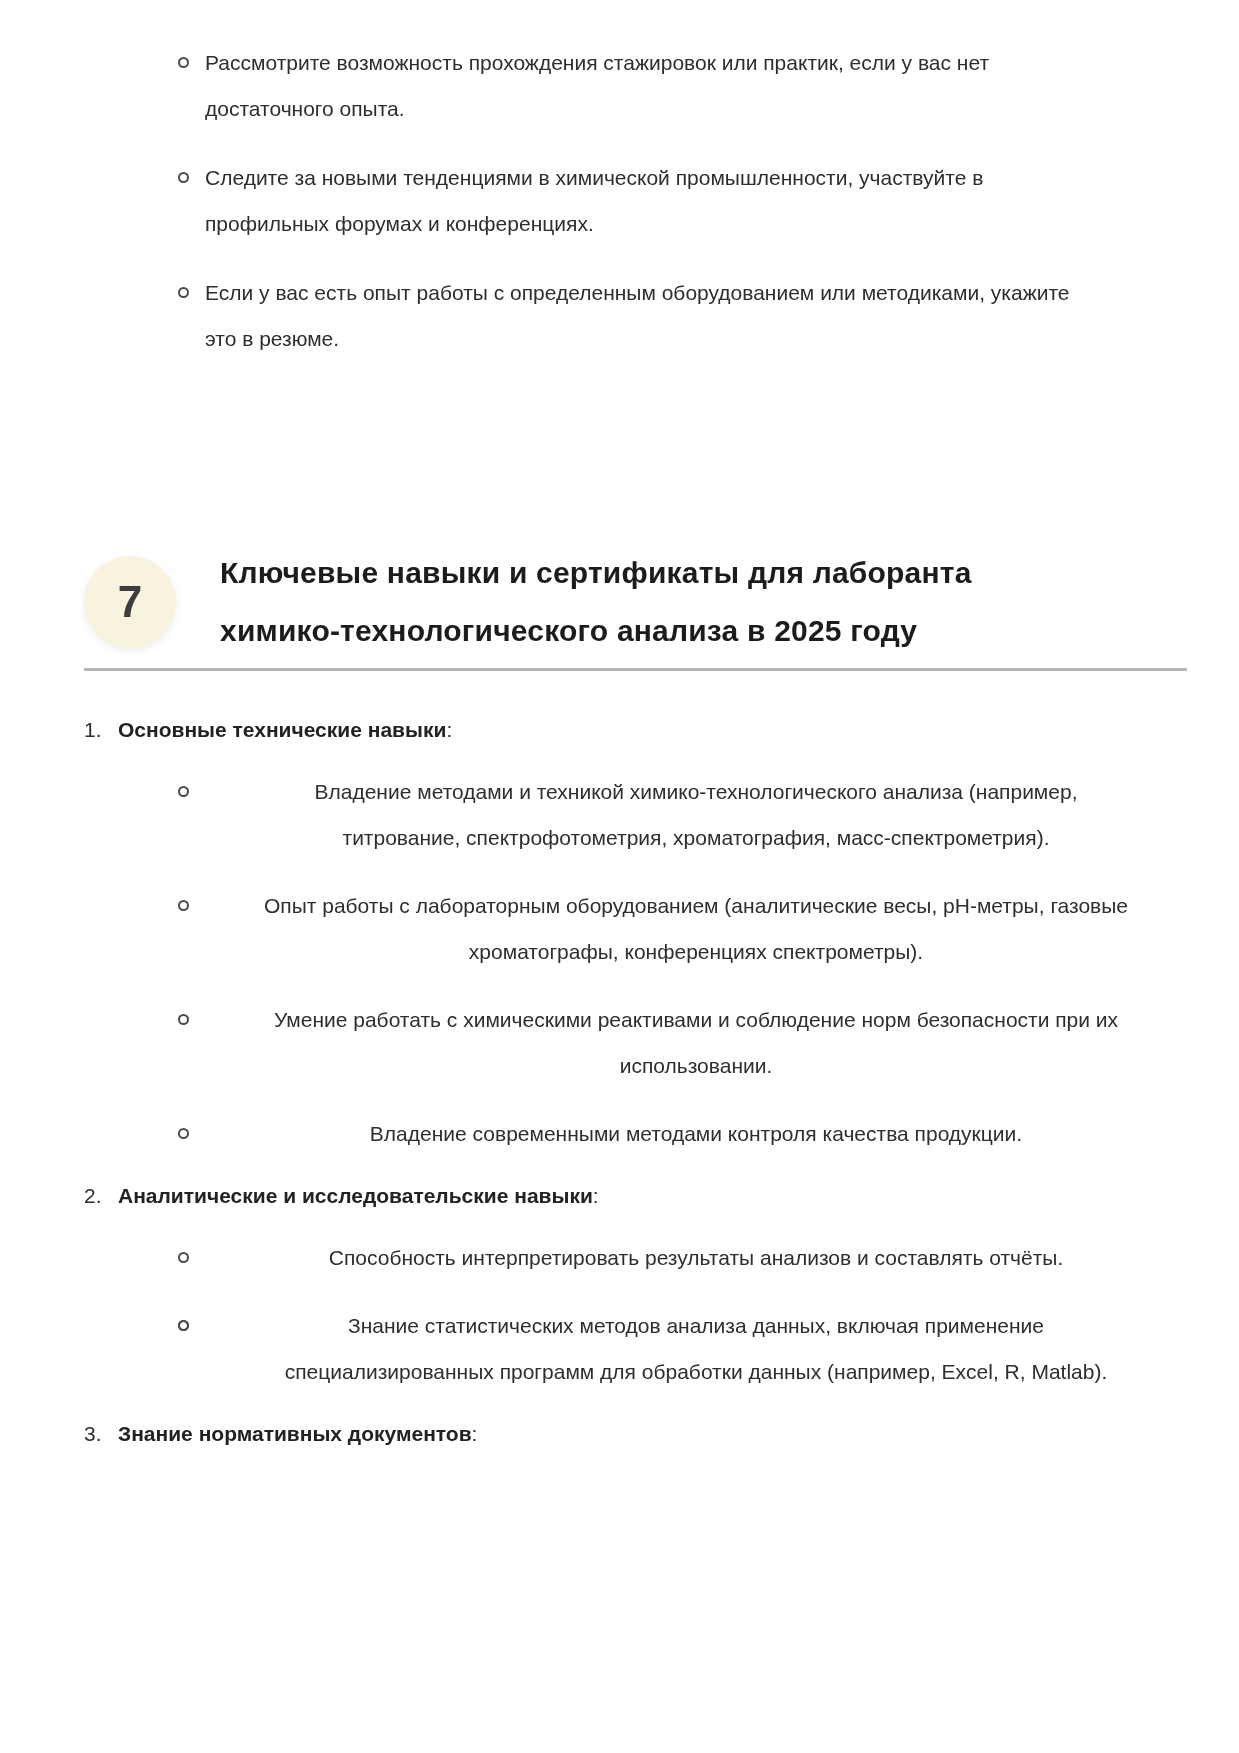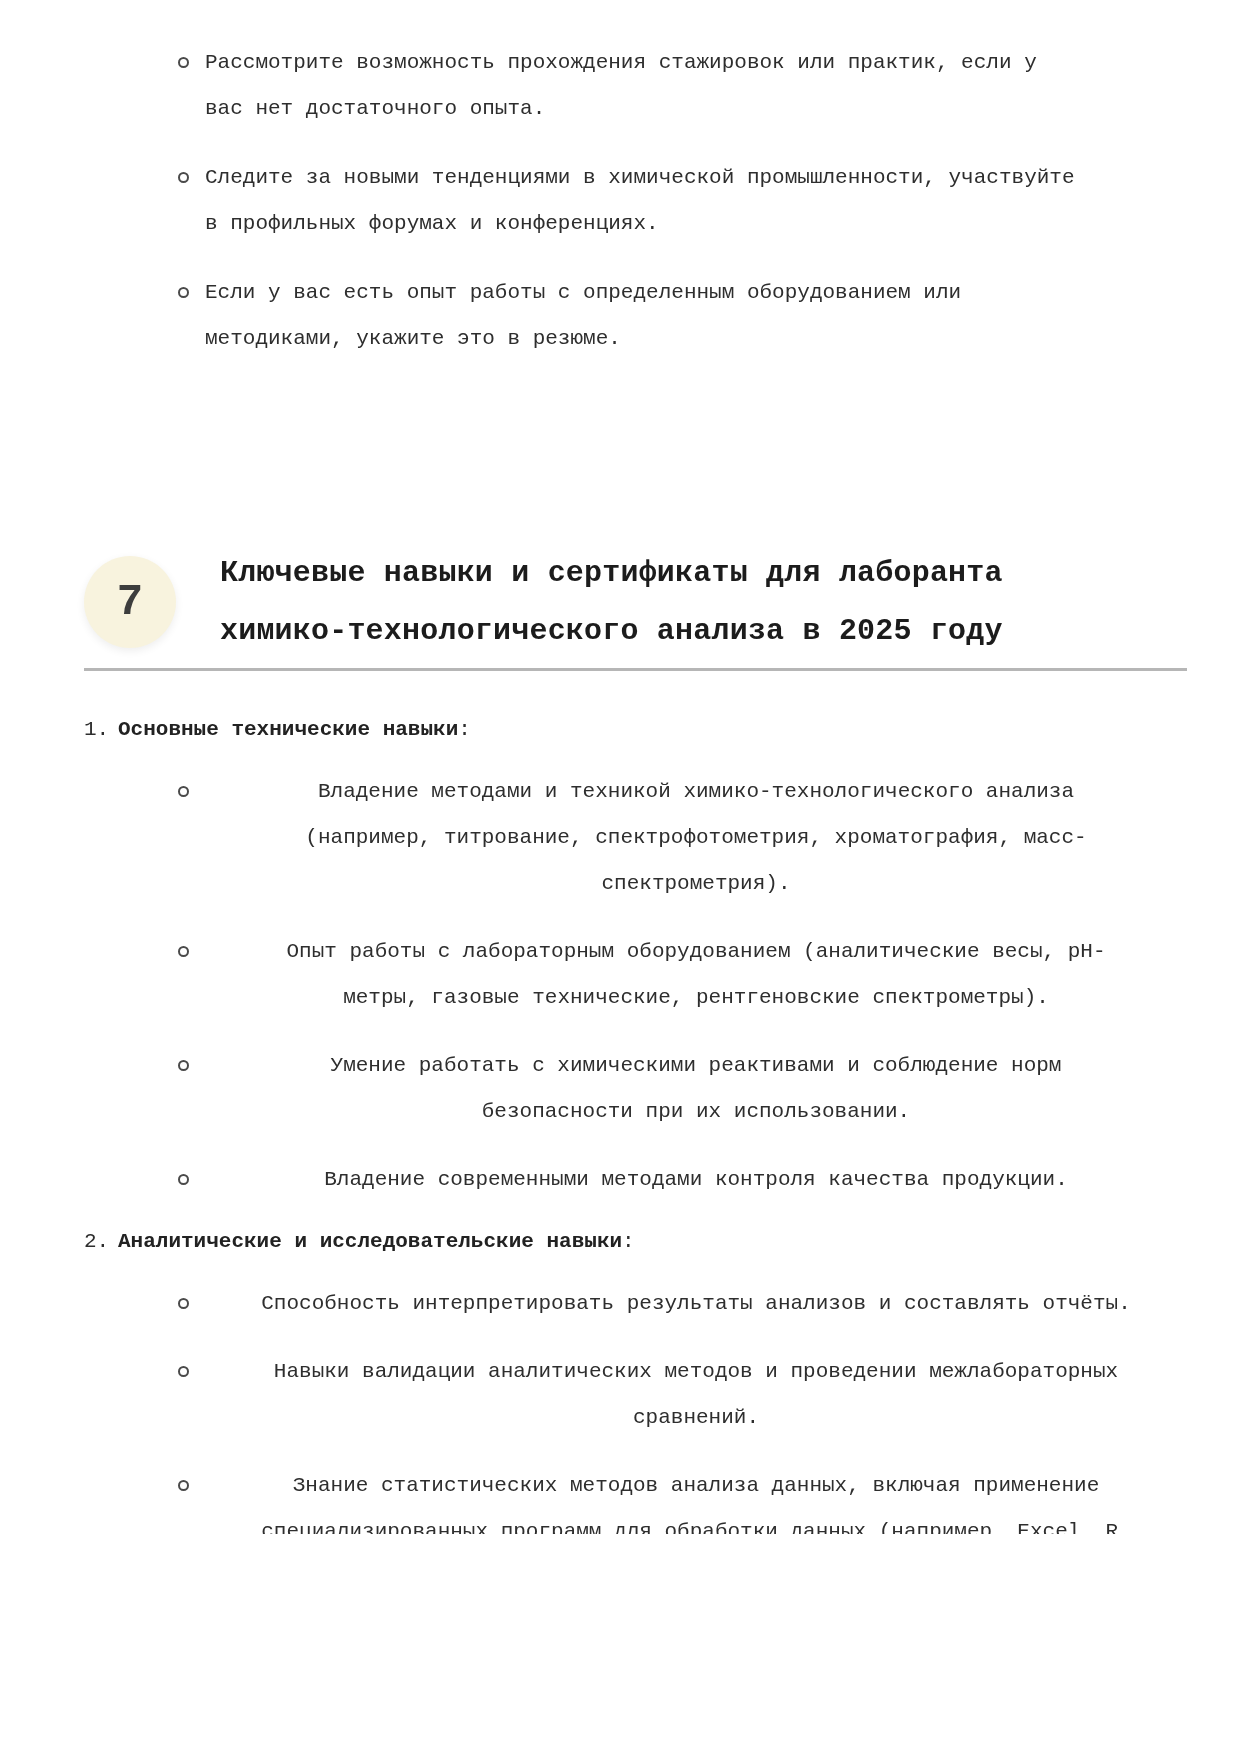--- a/index.html
+++ b/index.html
@@ -8,21 +8,21 @@
     background: var(--background, #ffffff);
   }
   .page {
     position: relative;
     width: 1239px;
     height: 1534px;
     box-sizing: border-box;
     padding: 40px 52px 0 84px;
     overflow: hidden;
     background: var(--background, #ffffff);
-    font-family: Liberation Mono, monospace;
+    font-family: Liberation Sans, sans-serif;
     color: var(--body, #2e2e2e);
   }
   
   .bullet-list {
     list-style: none;
     margin: 0;
     padding: 0;
   }
   .bullet-list > li {
     position: relative;
@@ -151,21 +151,21 @@
       <p class="skill-heading">
         <span class="skill-number">1.</span><span class="skill-label">Основные технические навыки</span><span class="skill-suffix">:</span>
       </p>
       <ul class="sub-list">
         <li>
           <span class="ring"></span>
           <span class="bullet-text">Владение методами и техникой химико-технологического анализа (например, титрование, спектрофотометрия, хроматография, масс-спектрометрия).</span>
         </li>
         <li>
           <span class="ring"></span>
-          <span class="bullet-text">Опыт работы с лабораторным оборудованием (аналитические весы, pH-метры, газовые технические, рентгеновские спектрометры).</span>
+          <span class="bullet-text">Опыт работы с лабораторным оборудованием (аналитические весы, pH-метры, газовые хроматографы, конференциях спектрометры).</span>
         </li>
         <li>
           <span class="ring"></span>
           <span class="bullet-text">Умение работать с химическими реактивами и соблюдение норм безопасности при их использовании.</span>
         </li>
         <li>
           <span class="ring"></span>
           <span class="bullet-text">Владение современными методами контроля качества продукции.</span>
         </li>
       </ul>
@@ -175,21 +175,20 @@
       <p class="skill-heading">
         <span class="skill-number">2.</span><span class="skill-label">Аналитические и исследовательские навыки</span><span class="skill-suffix">:</span>
       </p>
       <ul class="sub-list">
         <li>
           <span class="ring"></span>
           <span class="bullet-text">Способность интерпретировать результаты анализов и составлять отчёты.</span>
         </li>
         <li>
           <span class="ring"></span>
-          <span class="bullet-text">Навыки валидации аналитических методов и проведении межлабораторных сравнений.</span>
         </li>
         <li>
           <span class="ring"></span>
           <span class="bullet-text">Знание статистических методов анализа данных, включая применение специализированных программ для обработки данных (например, Excel, R, Matlab).</span>
         </li>
       </ul>
     </li>
 
     <li class="skill-group">
       <p class="skill-heading">

